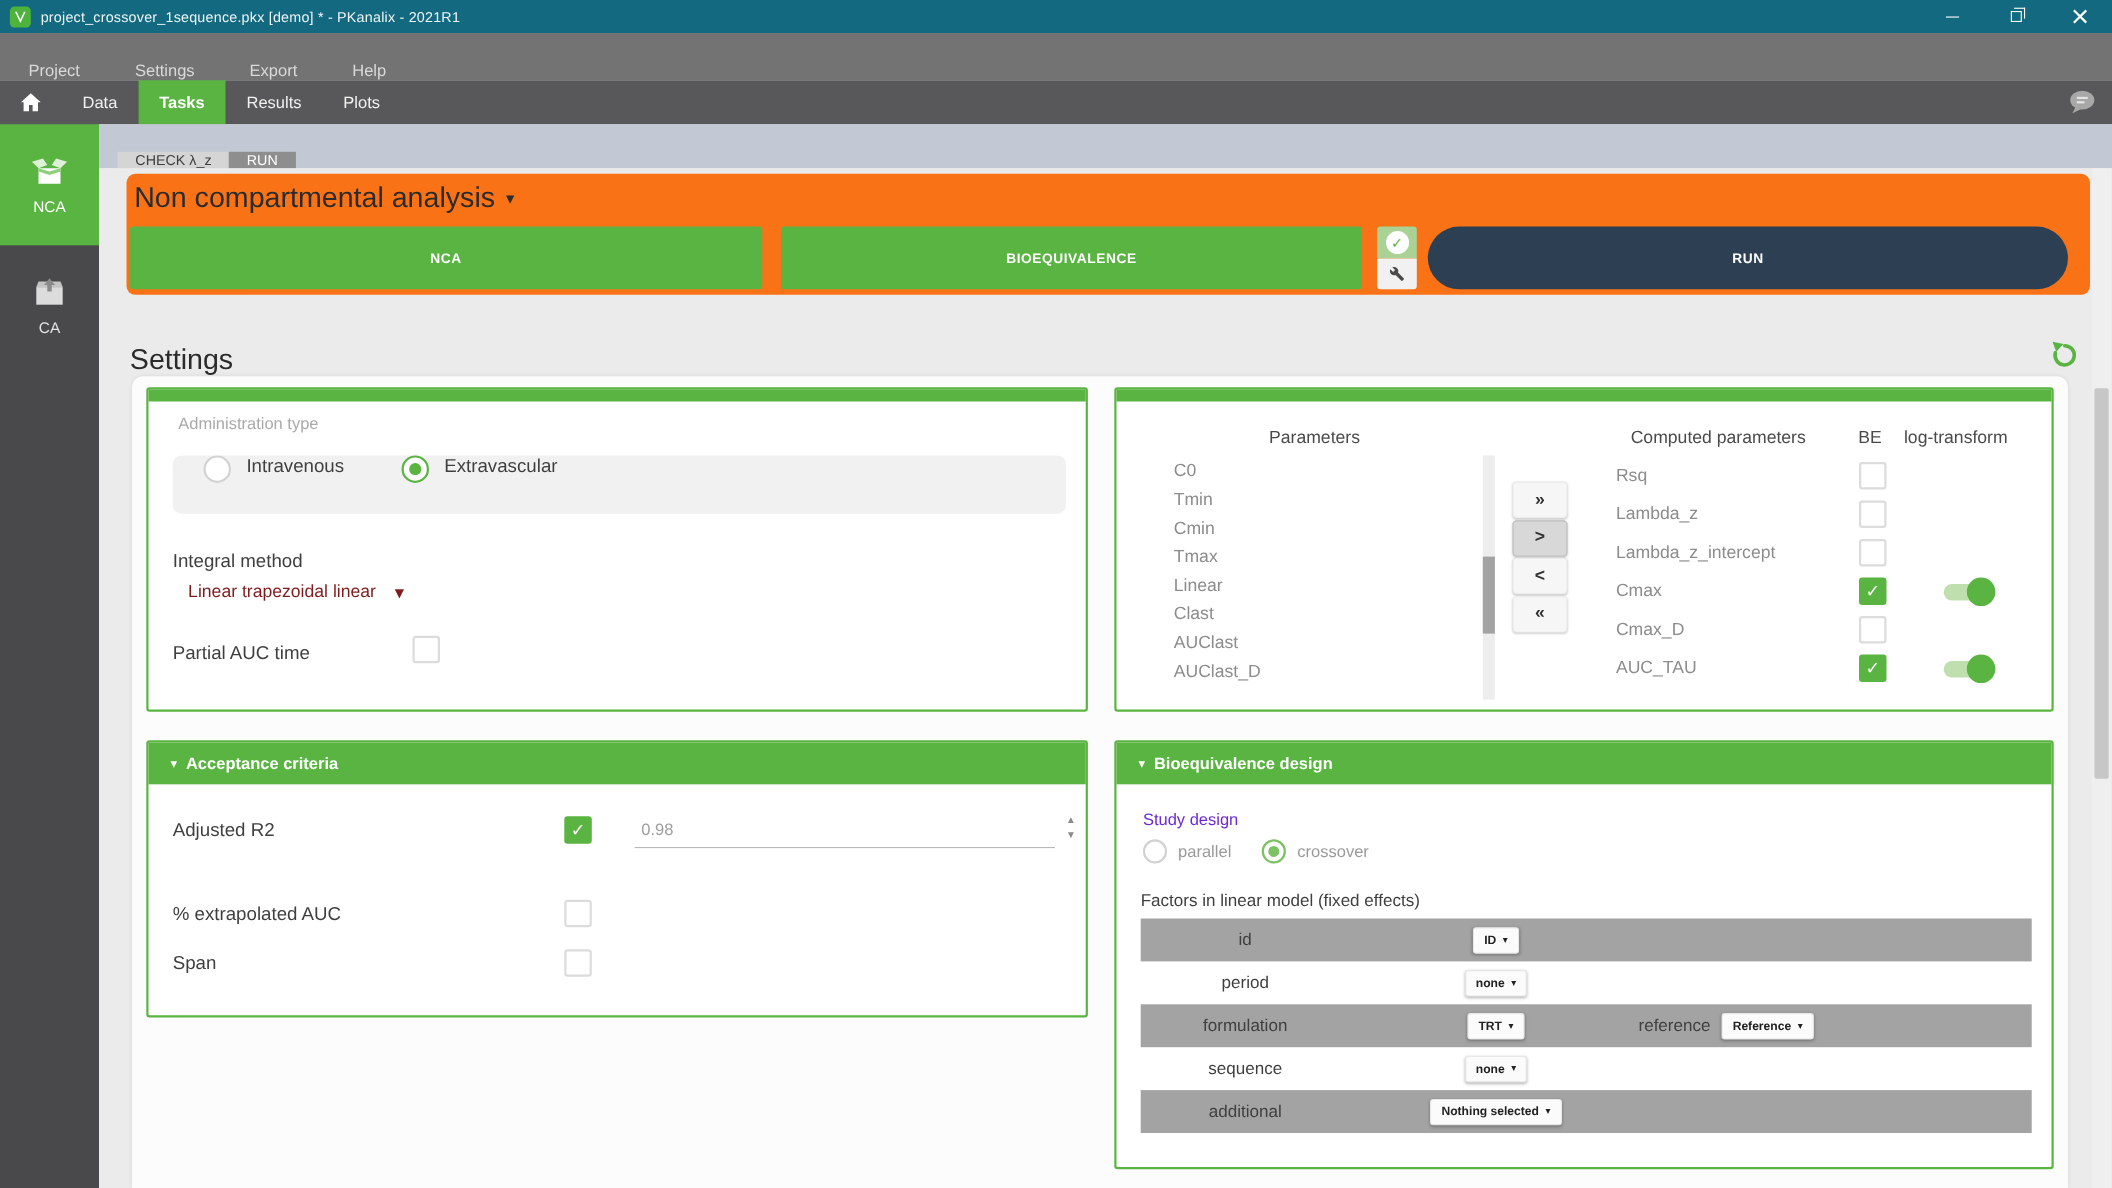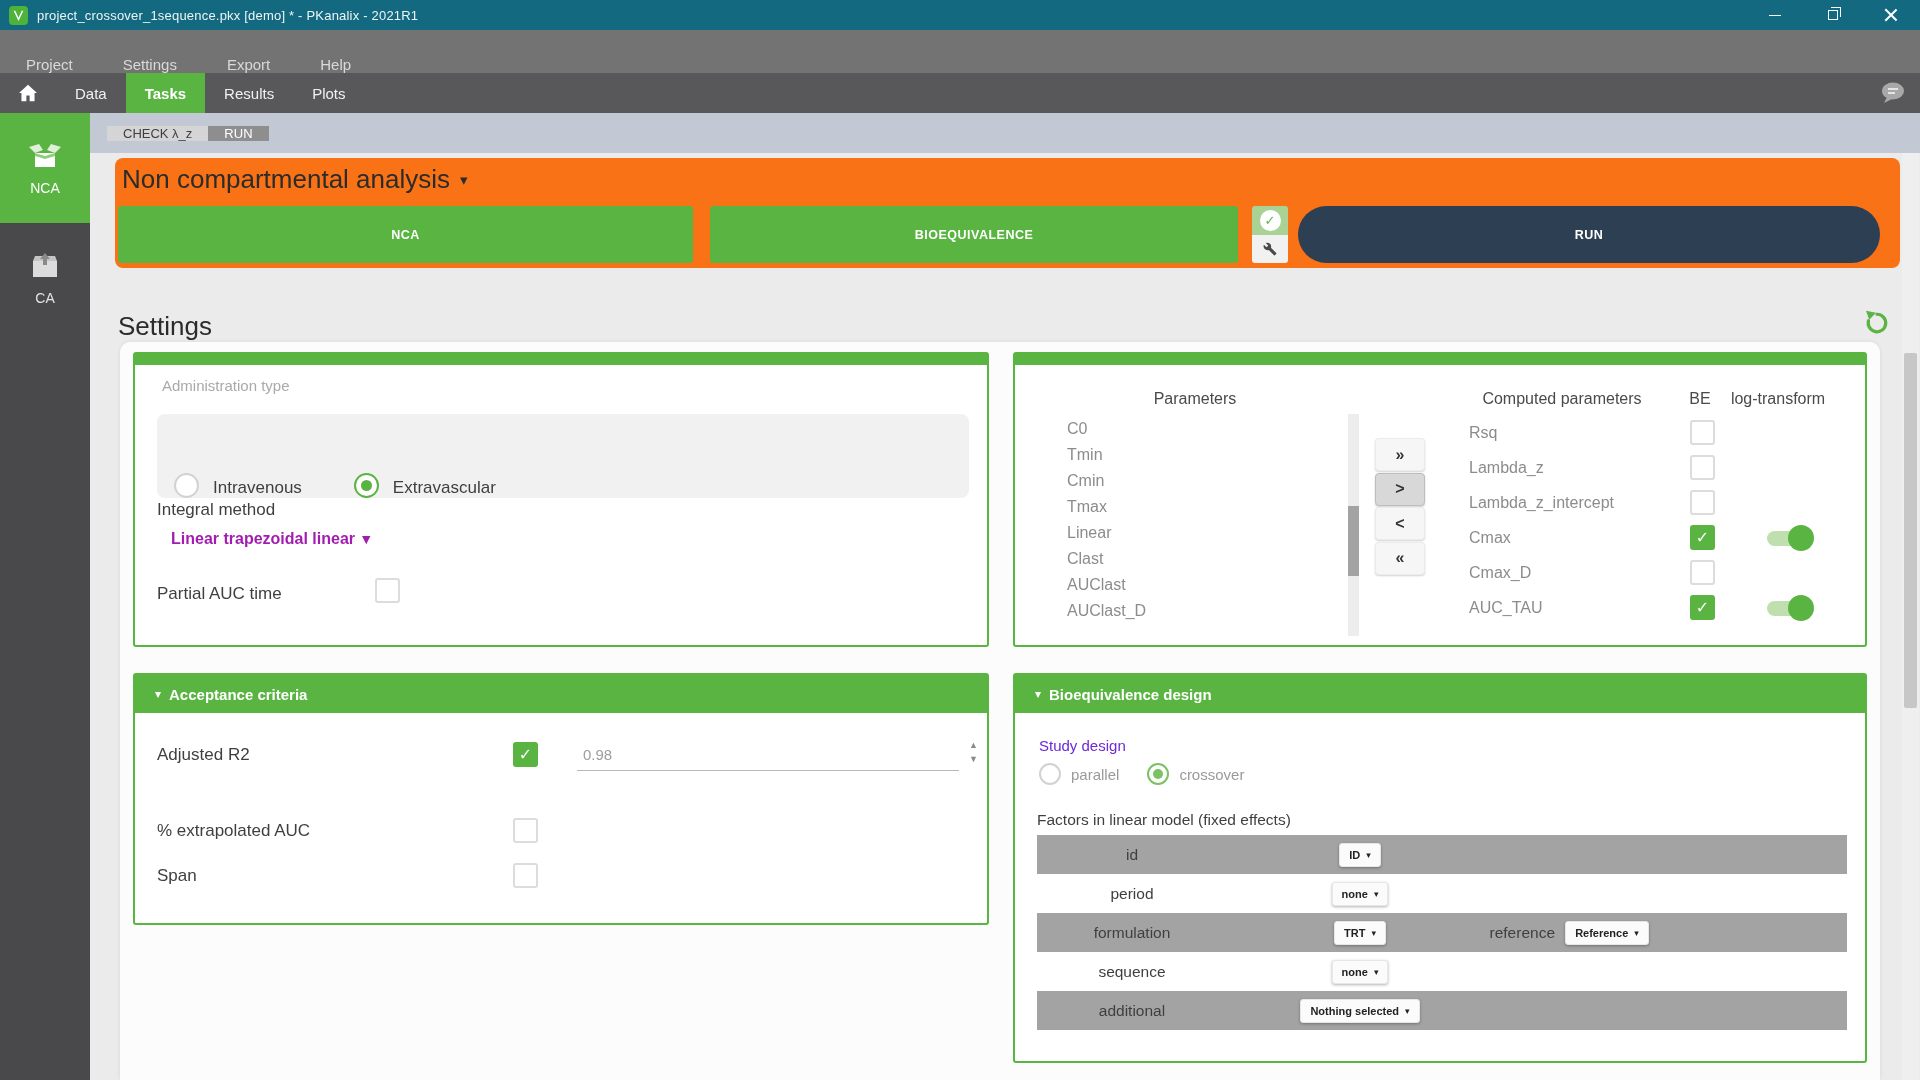--- a/index.html
+++ b/index.html
@@ -34,21 +34,21 @@
   .chat-slot { position:absolute; right:14px; top:8px; }
 
   
   .sidebar { position:absolute; left:0; top:113px; width:90px; height:967px; background:#49494b; }
   .side-item { width:90px; height:110px; display:flex; flex-direction:column; align-items:center; justify-content:center; gap:9px; }
   .side-item.active { background:#5ab442; }
   .side-item .lbl { font-size:14px; color:#e3e3e3; }
   .side-item.active .lbl { color:#fff; }
 
   
-  .subtabs { position:absolute; left:90px; top:113px; width:1830px; height:40px; background:#c3c9d4; display:flex; align-items:center; padding-left:17px; }
+  .subtabs { position:absolute; left:90px; top:113px; width:1830px; height:40px; background:#c3c9d4; display:flex; align-items:flex-end; padding-left:17px; }
   .subtab { padding:0 16px; display:flex; align-items:center; font-size:13px; }
   .subtab.inactive { background:#d5d5d5; color:#3f3f3f; }
   .subtab.active { background:#8e8e8e; color:#fff; }
 
   
   .content { position:absolute; left:90px; top:153px; width:1830px; height:927px; background:#ebebeb; }
 
   .card1 { position:absolute; left:25px; top:5px; width:1785px; height:110px; background:#f97316; border-radius:8px; }
   .nca-heading { position:absolute; left:7px; top:6px; font-size:26px; color:#2b2b2b; display:flex; align-items:center; gap:10px; }
   .nca-heading .caret { font-size:15px; color:#2b2b2b; }
@@ -72,28 +72,28 @@
   .panel-a { left:43px; top:199px; width:856px; height:295px; }
   .panel-b { left:923px; top:199px; width:854px; height:295px; }
   .panel-c { left:43px; top:520px; width:856px; height:252px; }
   .panel-d { left:923px; top:520px; width:854px; height:390px; }
   .greenbar { height:11px; background:#5ab442; }
   .panel-header { height:38px; background:#5ab442; color:#fff; font-weight:bold; font-size:15px; display:flex; align-items:center; padding-left:20px; gap:8px; }
   .panel-header .caret { font-size:12px; }
 
   
   .admin-label { position:absolute; left:27px; top:23px; font-size:15px; color:#a9a9a9; }
-  .admin-box { position:absolute; left:22px; top:60px; width:812px; height:84px; background:#f1f1f1; border-radius:8px; display:flex; align-items:flex-end; padding-left:17px; gap:14px; }
+  .admin-box { position:absolute; left:22px; top:60px; width:812px; height:53px; background:#f1f1f1; border-radius:8px; display:flex; align-items:flex-start; padding-left:28px; gap:14px; }
   .radio { width:25px; height:25px; border-radius:50%; background:#fff; border:2px solid #d2d2d2; position:relative; flex:none; }
   .radio.sel { border-color:#5ab442; }
   .radio.sel::after { content:""; position:absolute; left:5px; top:5px; width:11px; height:11px; border-radius:50%; background:#5ab442; }
   .radio.sel.dim { border-color:#7cc162; } .radio.sel.dim::after { background:#7cc162; }
   .radio-lbl { font-size:17px; color:#3f3f3f; margin-right:38px; }
   .integral-label { position:absolute; left:22px; top:146px; font-size:17px; color:#3f3f3f; }
-  .integral-value { position:absolute; left:36px; top:176px; font-size:16px; color:#a21caf; font-weight:bold; display:flex; gap:7px; align-items:center; }
+  .integral-value { position:absolute; left:36px; top:176px; font-size:16px; color:#7f1d1d; font-weight:normal; display:flex; gap:17px; align-items:center; }
   .integral-value .caret { font-size:11px; }
   .pauc-label { position:absolute; left:22px; top:230px; font-size:17px; color:#3f3f3f; }
   .cb { width:25px; height:25px; border:2px solid #dcdcdc; background:#fff; border-radius:3px; }
   .cb.checked { background:#5ab442; border-color:#5ab442; color:#fff; font-size:16px; font-weight:bold; display:flex; align-items:center; justify-content:center; }
   .cb.checked::after { content:"✓"; }
   .pauc-cb { position:absolute; left:240px; top:224px; }
 
   
   .phead { position:absolute; left:60px; top:36px; width:240px; text-align:center; font-size:16px; color:#4a4a4a; }
   .plist { position:absolute; left:52px; top:62px; font-size:16px; color:#8c8c8c; line-height:26px; }

